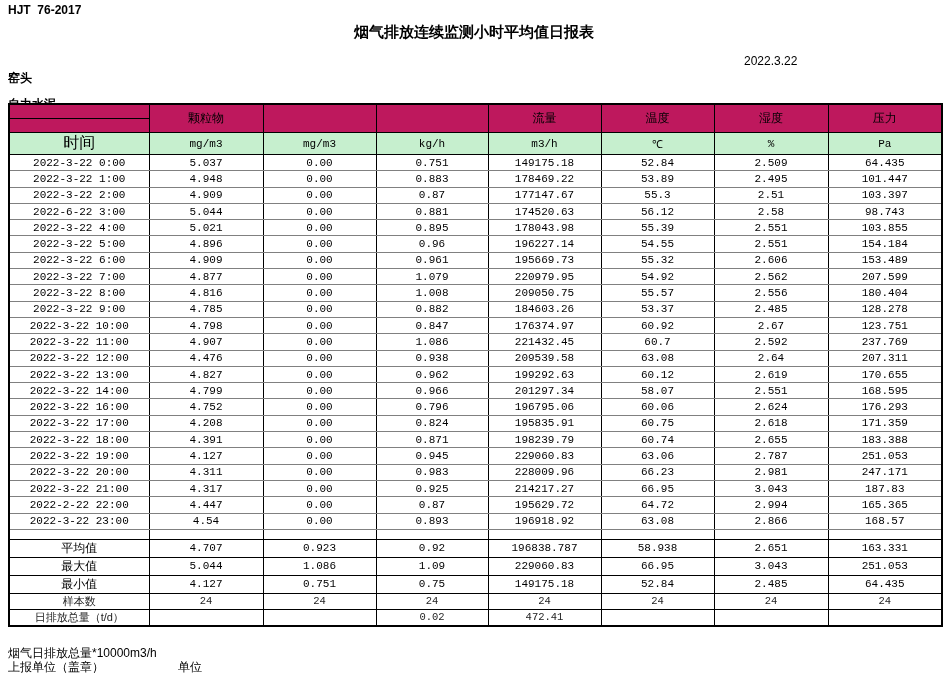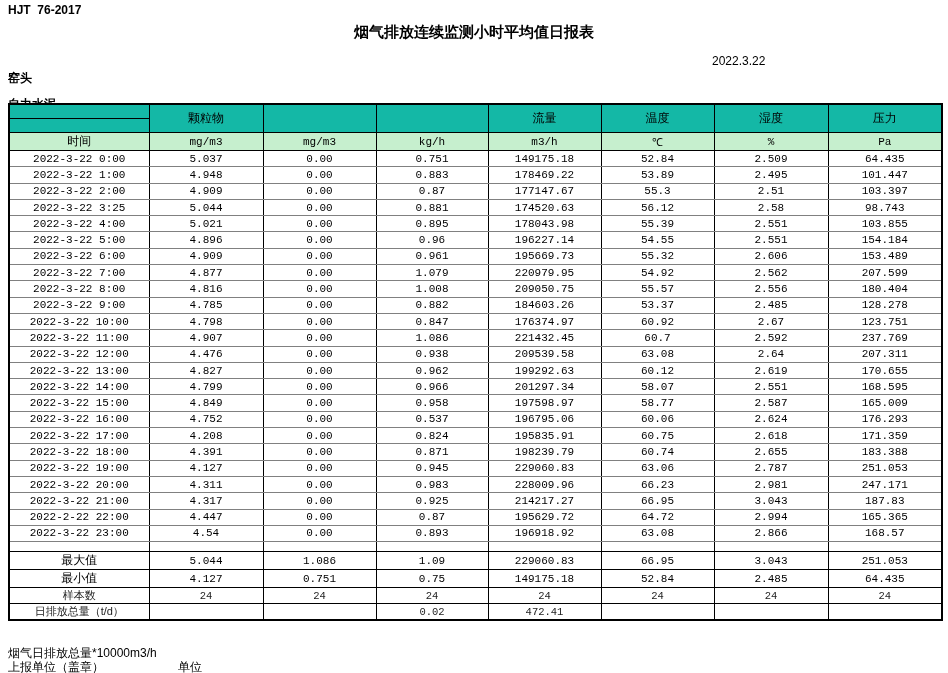--- a/index.html
+++ b/index.html
@@ -2,30 +2,30 @@
 <html style="--green: #c6efce;"><head>
 <meta charset="utf-8">
 <style>
   html,body{margin:0;padding:0;background:#fff;}
   .page{position:relative;width:948px;height:673px;background:#ffffff;overflow:hidden;
         font-family:"Liberation Sans", sans-serif;color:#000;}
   .doc-code{position:absolute;left:8px;top:3px;font-size:12px;font-weight:bold;white-space:pre;}
   .title{position:absolute;left:0;top:23px;width:948px;text-align:center;
          font-size:15px;font-weight:bold;}
   .company{position:absolute;left:8px;top:52px;font-size:12px;font-weight:bold;margin-top:44px;}
-  .date{position:absolute;left:712px;top:54px;font-size:12px;}
+  .date{position:absolute;left:744px;top:54px;font-size:12px;}
   .station{position:absolute;left:8px;top:70px;font-size:12px;font-weight:bold;}
 
   table.report{position:absolute;left:8px;top:103px;border-collapse:collapse;table-layout:fixed;
          border:2px solid #000;}
   table.report th, table.report td{border:1px solid #000;padding:0;text-align:center;
          overflow:hidden;white-space:nowrap;}
   
-  tr.group-row th{height:27px;font-size:12px;font-weight:normal;background:#14b8a6;}
-  tr.unit-row th{height:17px;font-size:12px;font-weight:normal;background:var(--green,#c6efce);}
+  tr.group-row th{height:27px;font-size:12px;font-weight:normal;background:#be185d;}
+  tr.unit-row th{height:17px;font-size:16px;font-weight:normal;background:var(--green,#c6efce);}
   tr.unit-row th.u{font-family:"Liberation Mono","DejaVu Sans Mono",monospace;font-size:11px;margin-top:32px;}
   th.corner{padding:0;vertical-align:top;}
   .corner-top{height:13px;border-bottom:1px solid #000;}
   
   tr.r td{height:15.3px;font-family:"Liberation Mono","DejaVu Sans Mono",monospace;
           font-size:11px;border-top-color:#808080;border-bottom-color:#808080;}
   tr.gap td{height:9px;border-top-color:#808080;}
   
   tr.sum td{height:15px;font-family:"Liberation Mono","DejaVu Sans Mono",monospace;font-size:11px;}
   tr.sum td.lab{font-family:"Liberation Sans",sans-serif;font-size:12px;}
@@ -107,21 +107,21 @@
           <td>2022-3-22 2:00</td>
           <td>4.909</td>
           <td>0.00</td>
           <td>0.87</td>
           <td>177147.67</td>
           <td>55.3</td>
           <td>2.51</td>
           <td>103.397</td>
         </tr>
         <tr class="r">
-          <td>2022-3-22 3:25</td>
+          <td>2022-6-22 3:00</td>
           <td>5.044</td>
           <td>0.00</td>
           <td>0.881</td>
           <td>174520.63</td>
           <td>56.12</td>
           <td>2.58</td>
           <td>98.743</td>
         </tr>
         <tr class="r">
           <td>2022-3-22 4:00</td>
@@ -227,34 +227,24 @@
           <td>2022-3-22 14:00</td>
           <td>4.799</td>
           <td>0.00</td>
           <td>0.966</td>
           <td>201297.34</td>
           <td>58.07</td>
           <td>2.551</td>
           <td>168.595</td>
         </tr>
         <tr class="r">
-          <td>2022-3-22 15:00</td>
-          <td>4.849</td>
-          <td>0.00</td>
-          <td>0.958</td>
-          <td>197598.97</td>
-          <td>58.77</td>
-          <td>2.587</td>
-          <td>165.009</td>
-        </tr>
-        <tr class="r">
           <td>2022-3-22 16:00</td>
           <td>4.752</td>
           <td>0.00</td>
-          <td>0.537</td>
+          <td>0.796</td>
           <td>196795.06</td>
           <td>60.06</td>
           <td>2.624</td>
           <td>176.293</td>
         </tr>
         <tr class="r">
           <td>2022-3-22 17:00</td>
           <td>4.208</td>
           <td>0.00</td>
           <td>0.824</td>
@@ -330,20 +320,30 @@
           <td></td>
         <td></td>
           <td></td>
         <td></td>
           <td></td>
         <td></td>
           <td></td>
       </tr>
     </tbody>
     <tbody>
+        <tr class="sum">
+          <td class="lab">平均值</td>
+          <td>4.707</td>
+          <td>0.923</td>
+          <td>0.92</td>
+          <td>196838.787</td>
+          <td>58.938</td>
+          <td>2.651</td>
+          <td>163.331</td>
+        </tr>
         <tr class="sum">
           <td class="lab">最大值</td>
           <td>5.044</td>
           <td>1.086</td>
           <td>1.09</td>
           <td>229060.83</td>
           <td>66.95</td>
           <td>3.043</td>
           <td>251.053</td>
         </tr>

